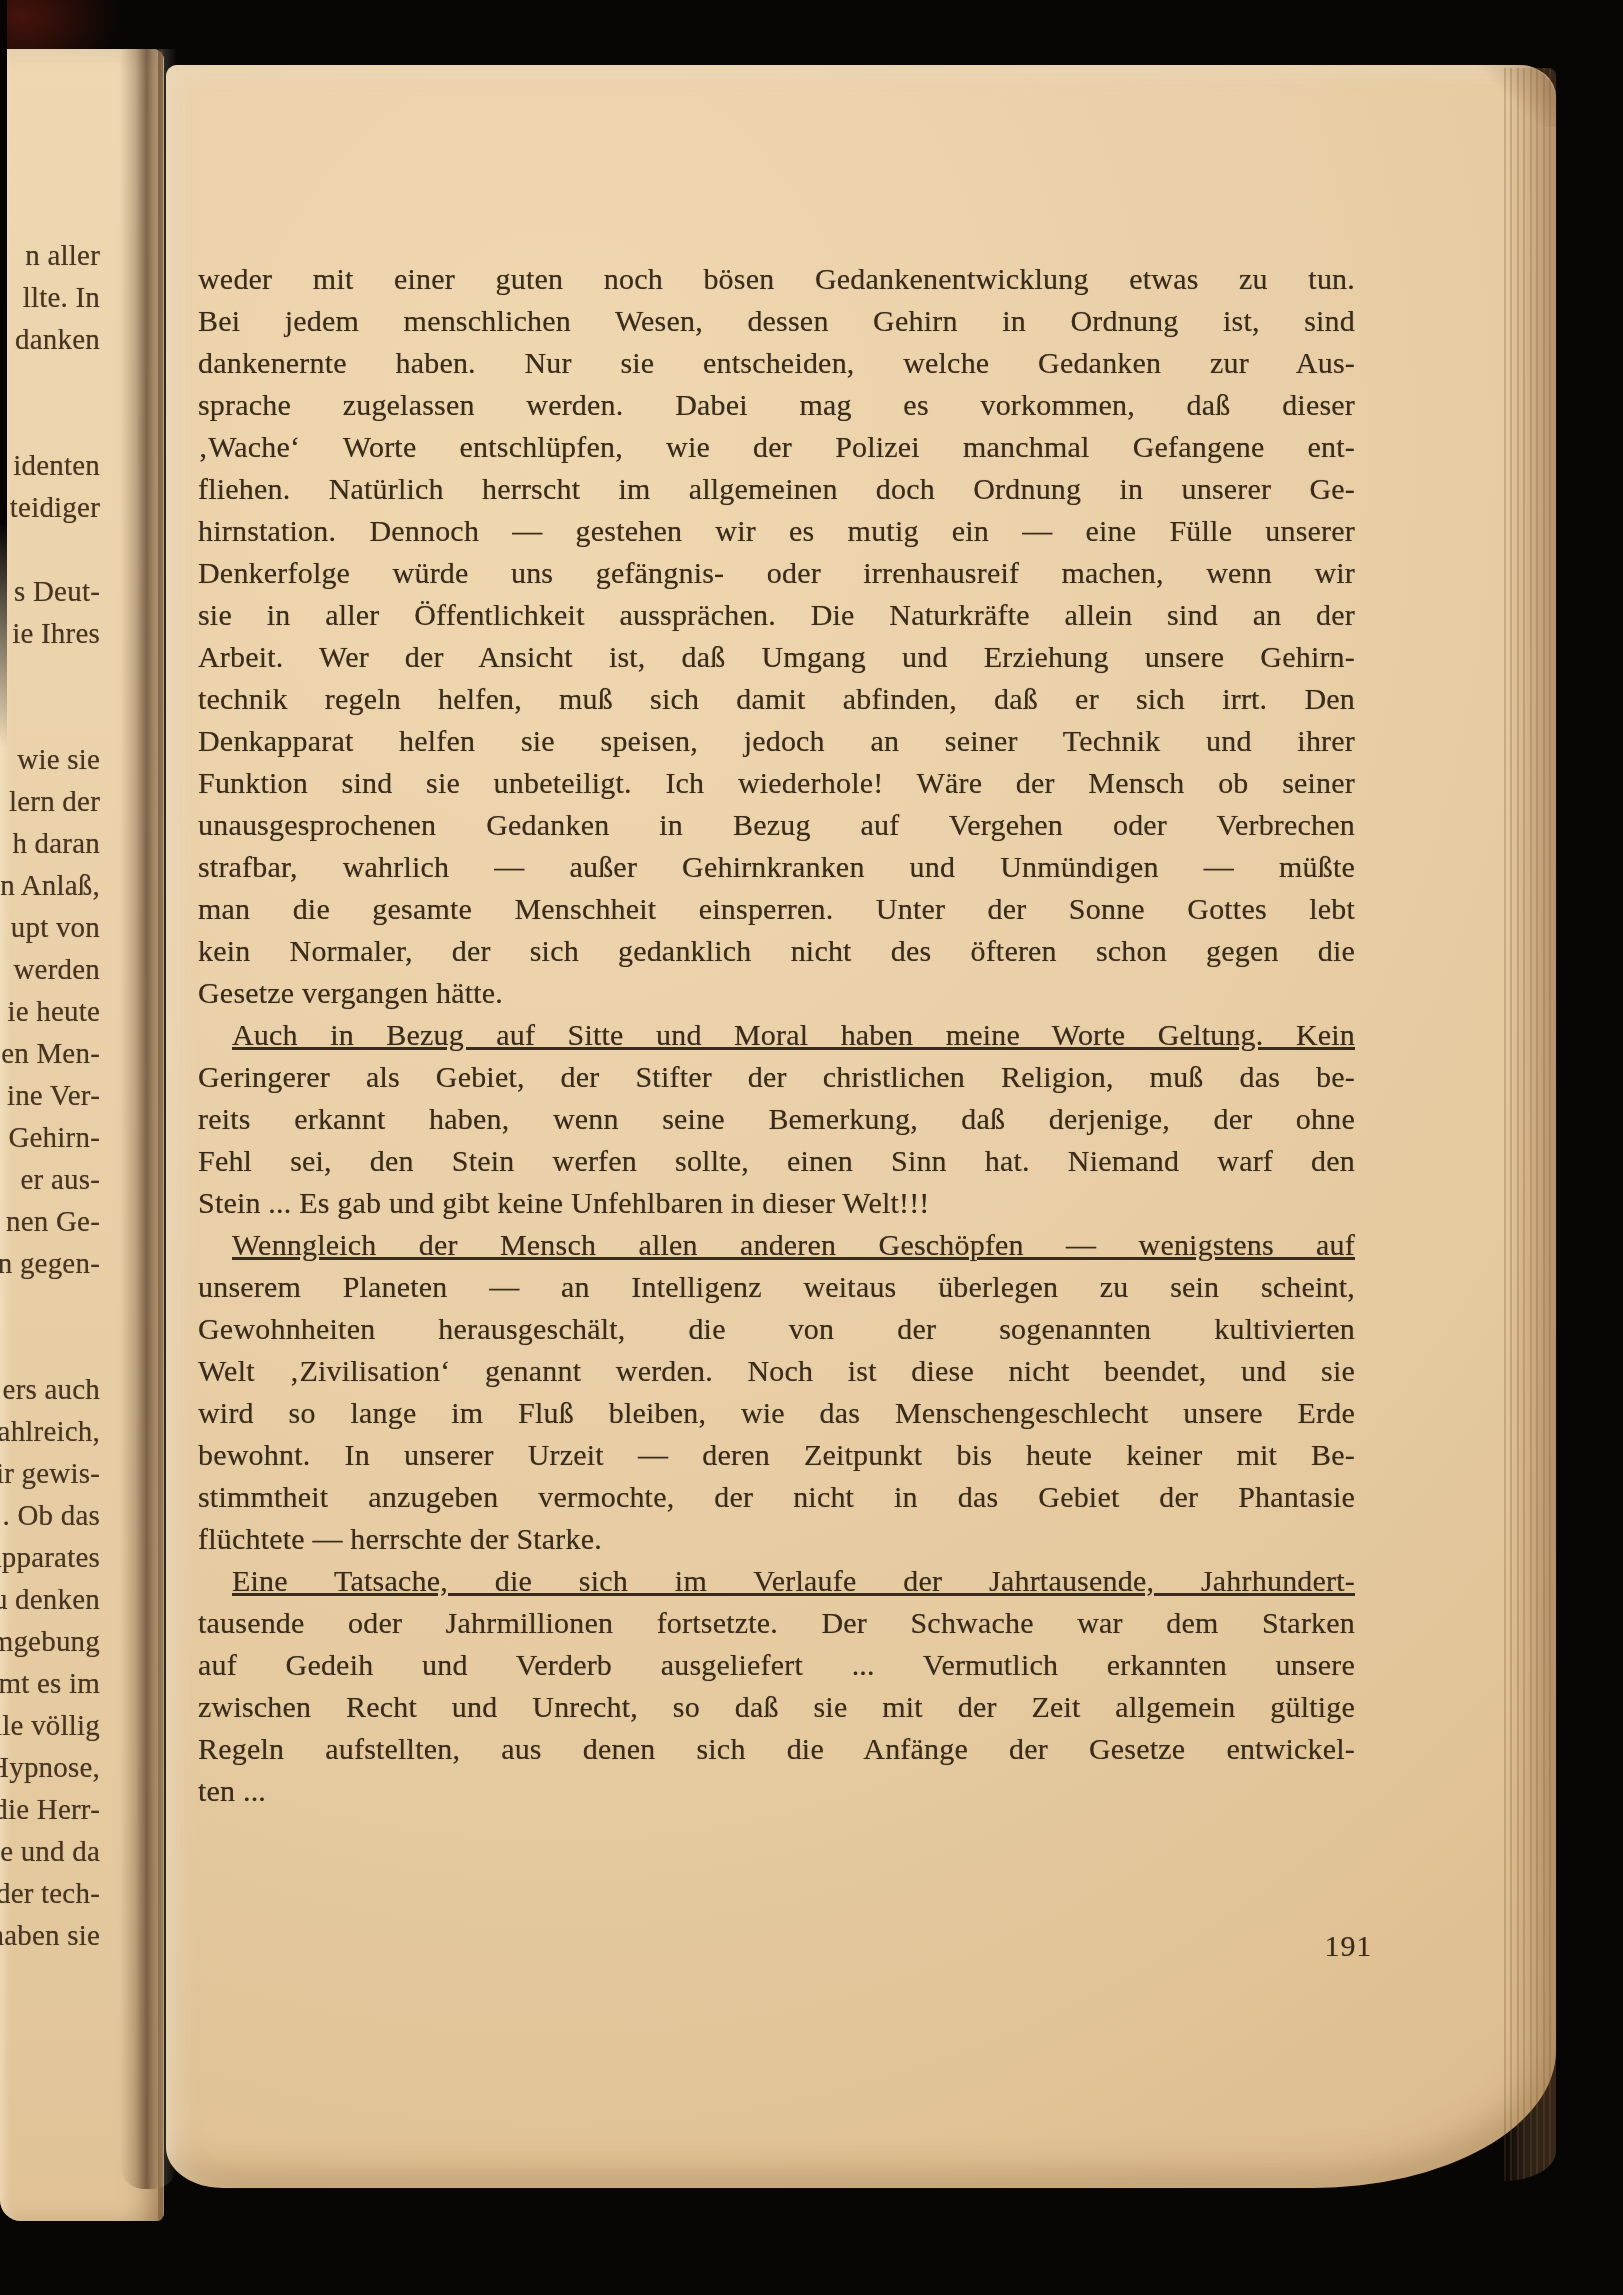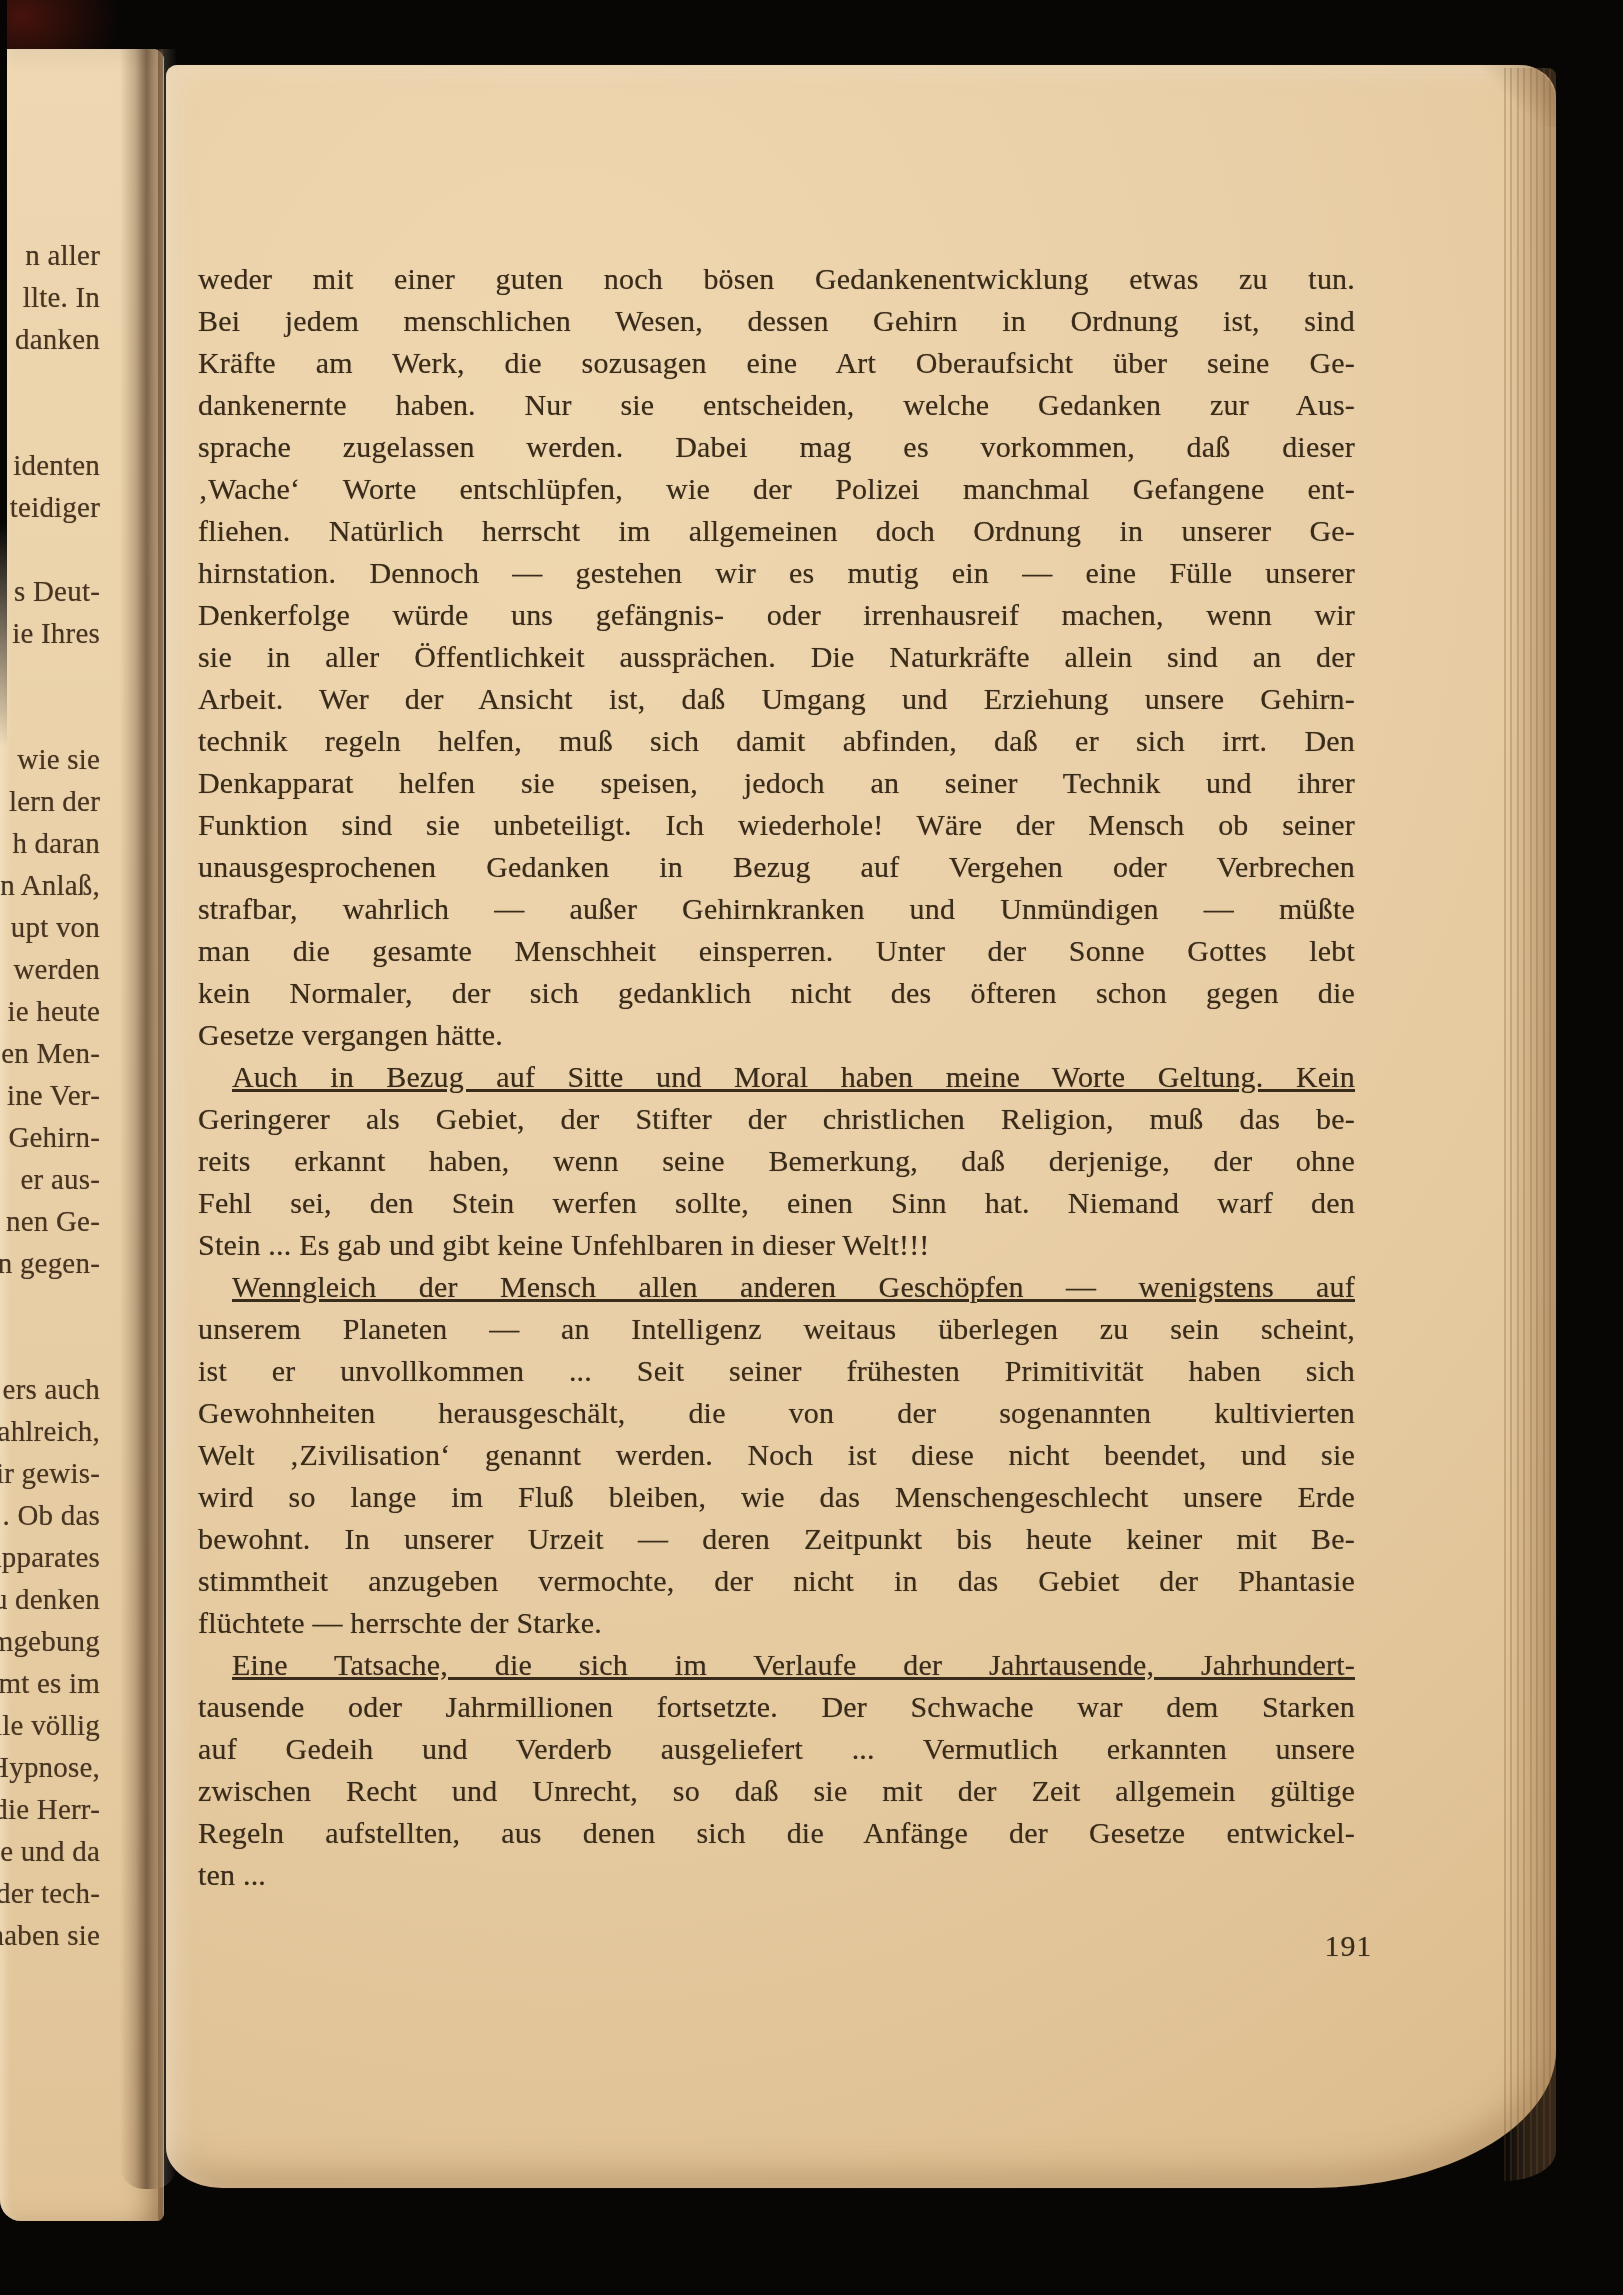--- a/index.html
+++ b/index.html
@@ -150,21 +150,20 @@
       </div>
   </div>
 
   <div class="left-sliver"></div>
 
   <div class="page-right">
     <div class="page-edges"></div>
     <div class="text-block" id="textblock">
         <div class="line">weder mit einer guten noch bösen Gedankenentwicklung etwas zu tun.</div>
         <div class="line">Bei jedem menschlichen Wesen, dessen Gehirn in Ordnung ist, sind</div>
-        <div class="line">Kräfte am Werk, die sozusagen eine Art Oberaufsicht über seine Ge-</div>
         <div class="line">dankenernte haben. Nur sie entscheiden, welche Gedanken zur Aus-</div>
         <div class="line">sprache zugelassen werden. Dabei mag es vorkommen, daß dieser</div>
         <div class="line">‚Wache‘ Worte entschlüpfen, wie der Polizei manchmal Gefangene ent-</div>
         <div class="line">fliehen. Natürlich herrscht im allgemeinen doch Ordnung in unserer Ge-</div>
         <div class="line">hirnstation. Dennoch — gestehen wir es mutig ein — eine Fülle unserer</div>
         <div class="line">Denkerfolge würde uns gefängnis- oder irrenhausreif machen, wenn wir</div>
         <div class="line">sie in aller Öffentlichkeit aussprächen. Die Naturkräfte allein sind an der</div>
         <div class="line">Arbeit. Wer der Ansicht ist, daß Umgang und Erziehung unsere Gehirn-</div>
         <div class="line">technik regeln helfen, muß sich damit abfinden, daß er sich irrt. Den</div>
         <div class="line">Denkapparat helfen sie speisen, jedoch an seiner Technik und ihrer</div>
@@ -174,21 +173,20 @@
         <div class="line">man die gesamte Menschheit einsperren. Unter der Sonne Gottes lebt</div>
         <div class="line">kein Normaler, der sich gedanklich nicht des öfteren schon gegen die</div>
         <div class="line para-end">Gesetze vergangen hätte.</div>
         <div class="line indent">Auch in Bezug auf Sitte und Moral haben meine Worte Geltung. Kein</div>
         <div class="line">Geringerer als Gebiet, der Stifter der christlichen Religion, muß das be-</div>
         <div class="line">reits erkannt haben, wenn seine Bemerkung, daß derjenige, der ohne</div>
         <div class="line">Fehl sei, den Stein werfen sollte, einen Sinn hat. Niemand warf den</div>
         <div class="line para-end">Stein ... Es gab und gibt keine Unfehlbaren in dieser Welt!!!</div>
         <div class="line indent">Wenngleich der Mensch allen anderen Geschöpfen — wenigstens auf</div>
         <div class="line">unserem Planeten — an Intelligenz weitaus überlegen zu sein scheint,</div>
-        <div class="line">ist er unvollkommen ... Seit seiner frühesten Primitivität haben sich</div>
         <div class="line">Gewohnheiten herausgeschält, die von der sogenannten kultivierten</div>
         <div class="line">Welt ‚Zivilisation‘ genannt werden. Noch ist diese nicht beendet, und sie</div>
         <div class="line">wird so lange im Fluß bleiben, wie das Menschengeschlecht unsere Erde</div>
         <div class="line">bewohnt. In unserer Urzeit — deren Zeitpunkt bis heute keiner mit Be-</div>
         <div class="line">stimmtheit anzugeben vermochte, der nicht in das Gebiet der Phantasie</div>
         <div class="line para-end">flüchtete — herrschte der Starke.</div>
         <div class="line indent">Eine Tatsache, die sich im Verlaufe der Jahrtausende, Jahrhundert-</div>
         <div class="line">tausende oder Jahrmillionen fortsetzte. Der Schwache war dem Starken</div>
         <div class="line">auf Gedeih und Verderb ausgeliefert ... Vermutlich erkannten unsere</div>
         <div class="line">zwischen Recht und Unrecht, so daß sie mit der Zeit allgemein gültige</div>

